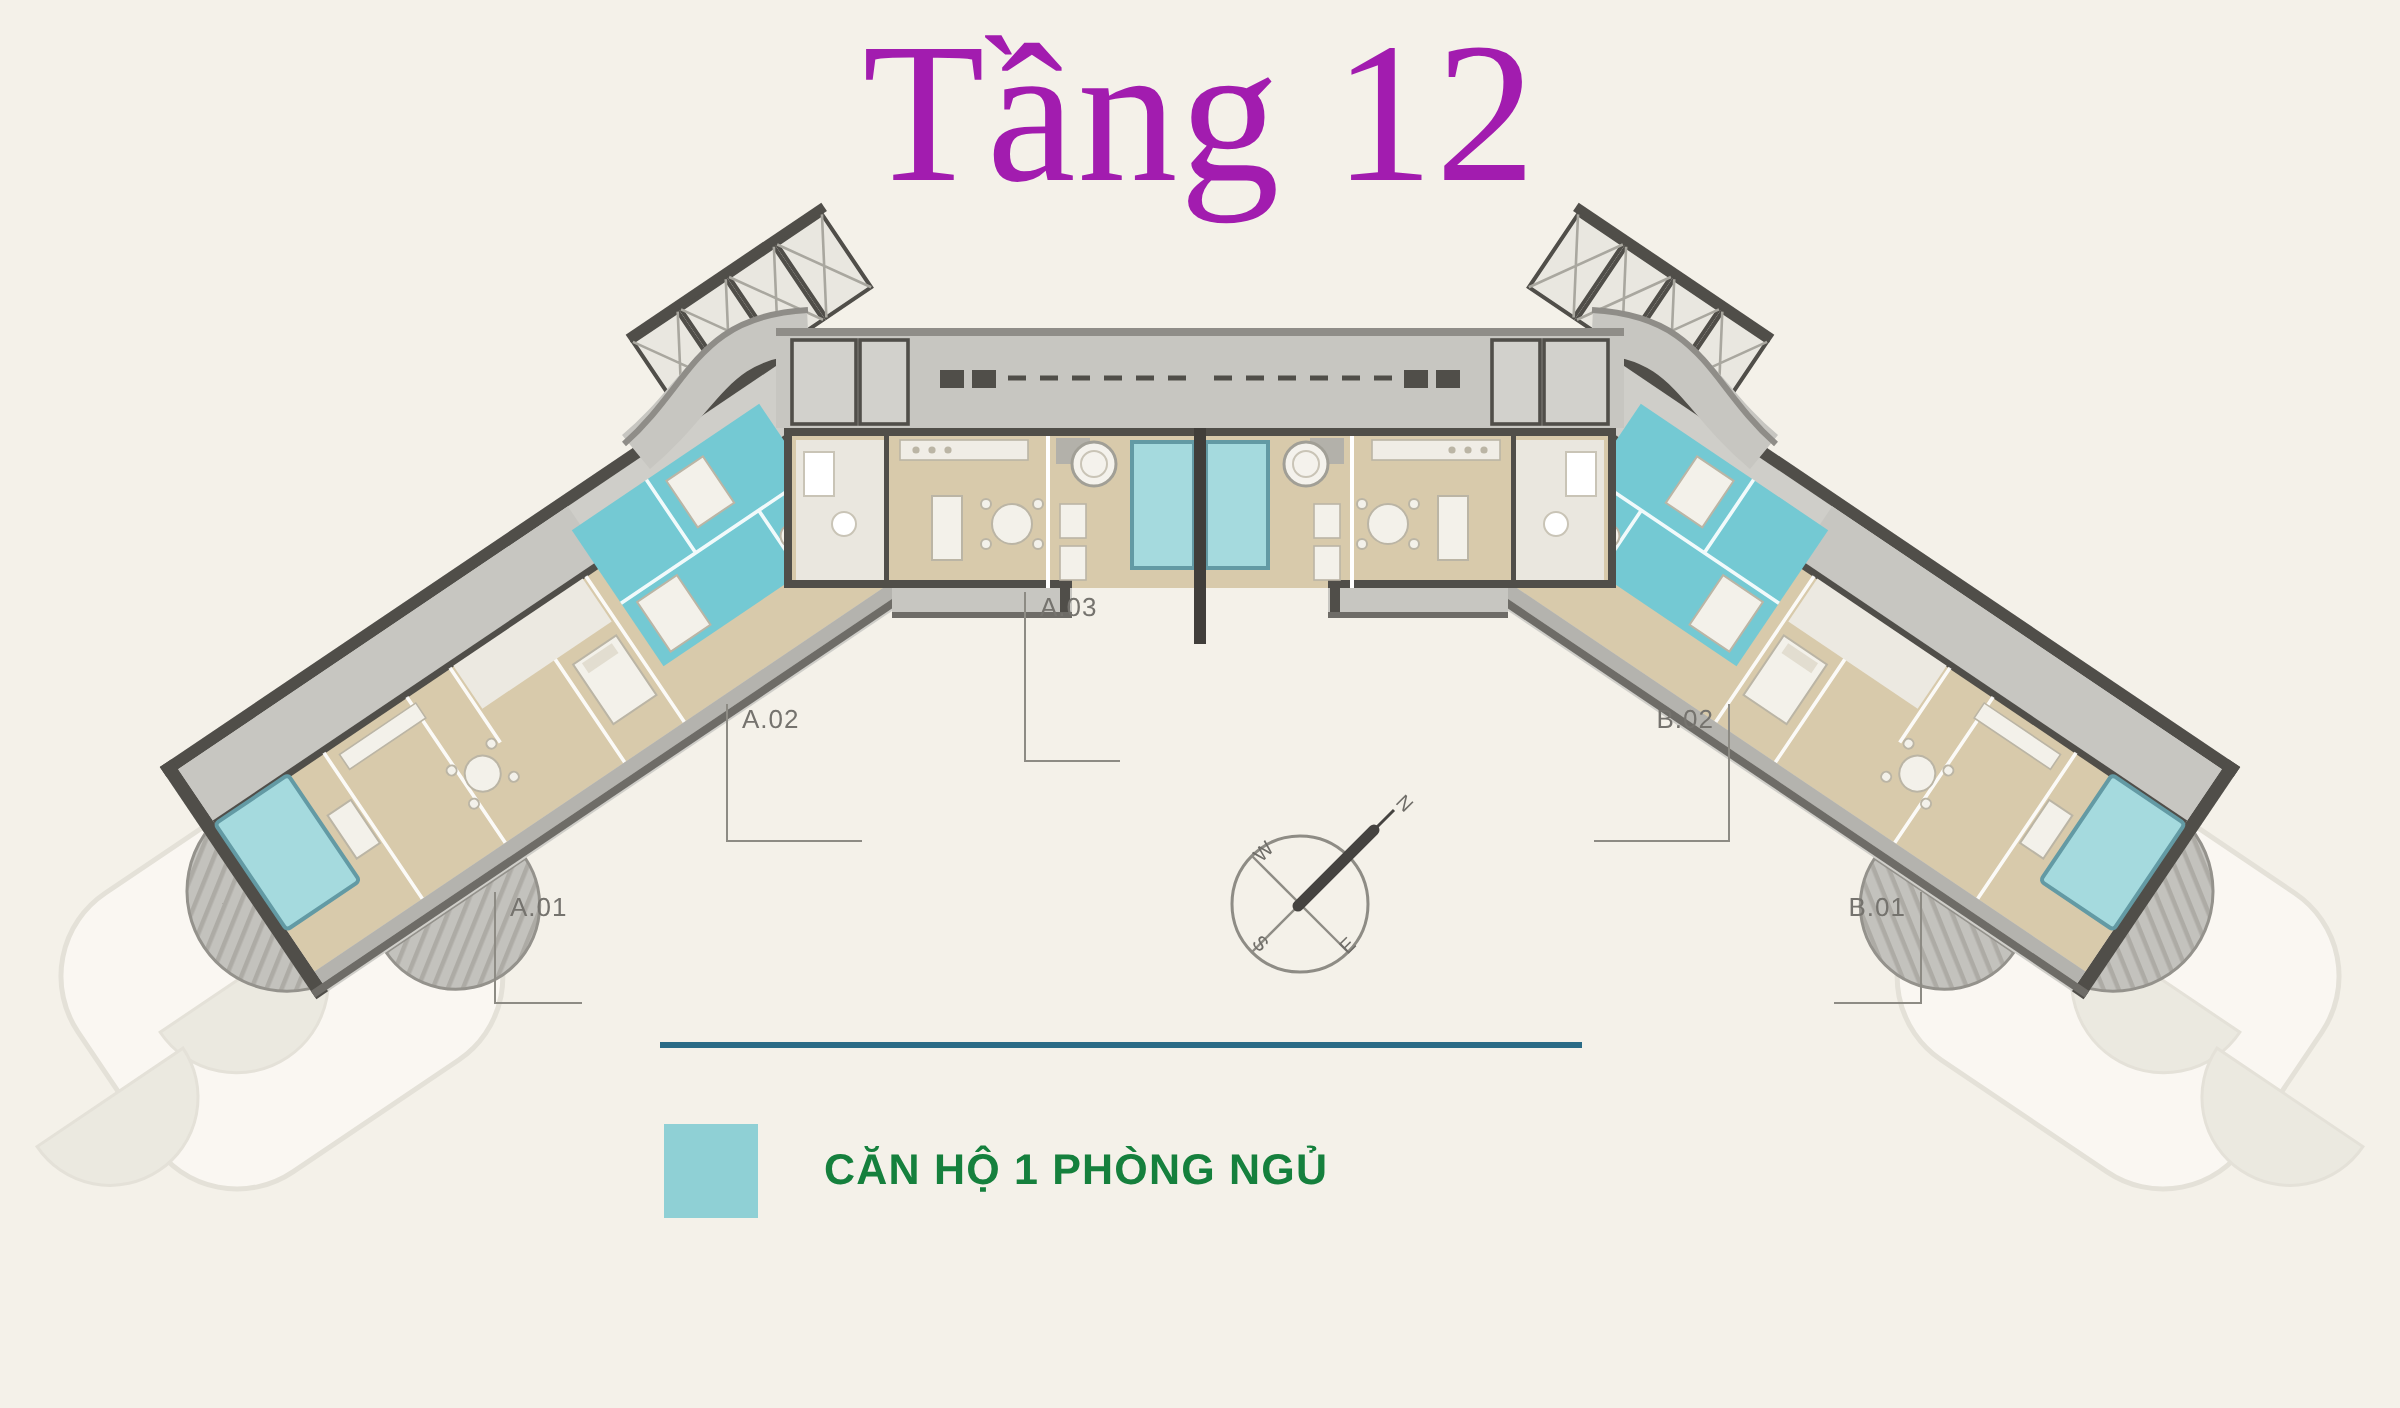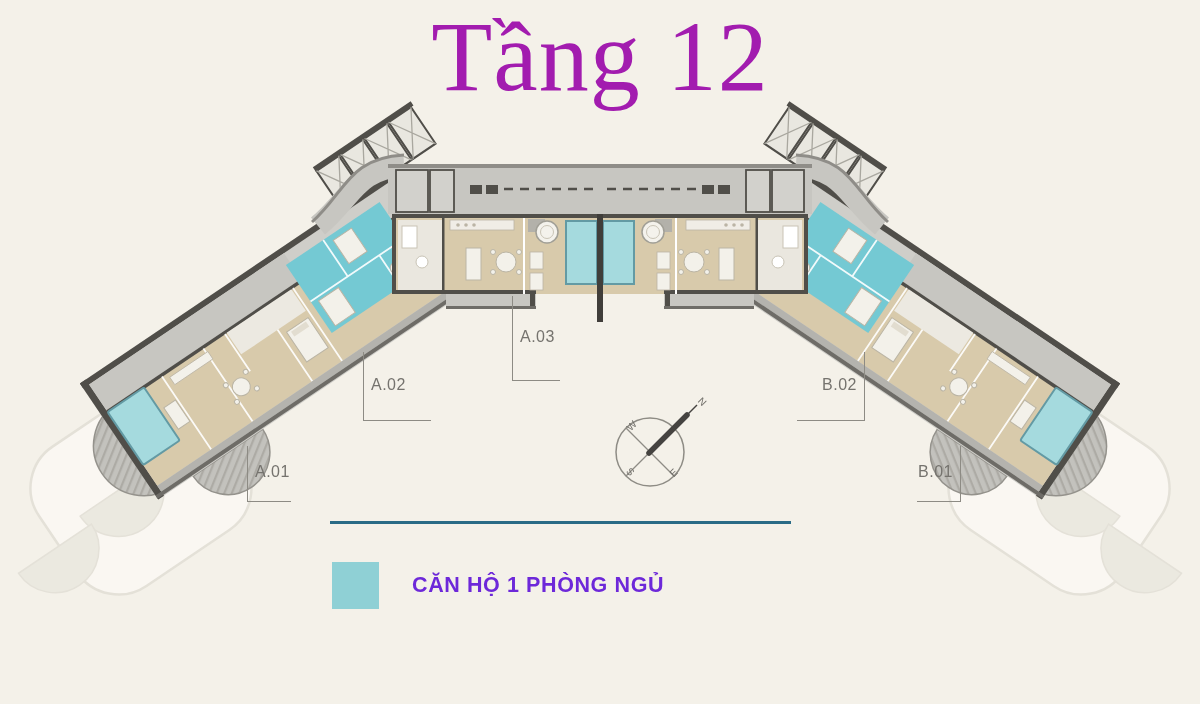--- a/index.html
+++ b/index.html
@@ -7,39 +7,39 @@
     position:relative;width:1200px;height:704px;background:#f4f1e9;
     overflow:hidden;font-family:"Liberation Sans","DejaVu Sans",sans-serif;
   }
   .title{
     position:absolute;top:2px;left:0;width:100%;text-align:center;
     font-family:"Liberation Serif","DejaVu Serif",serif;font-weight:400;
     font-size:100px;line-height:1.1;color:#a21caf;letter-spacing:1px;
   }
   .plan-svg{position:absolute;left:0;top:0;}
   .unit-label{
-    position:absolute;display:flex;align-items:center;
-    font-size:16px;color:#75736e;letter-spacing:.5px;
+    position:absolute;display:flex;align-items:flex-start;
+    font-size:13px;color:#75736e;letter-spacing:.5px;
   }
   .ul-left{border-left:1.5px solid #8d8b84;border-bottom:1.5px solid #8d8b84;padding:0 0 3px 7px;}
   .ul-right{border-right:1.5px solid #8d8b84;border-bottom:1.5px solid #8d8b84;justify-content:flex-end;padding:0 7px 3px 0;}
   #label-a03{left:512px;top:296px;width:40px;height:81px;}
   #label-b03{left:628px;top:296px;width:40px;height:81px;}
   #label-a02{left:343px;top:352px;width:60px;height:65px;margin-left:20px;}
   #label-b02{left:797px;top:352px;width:60px;height:65px;}
   #label-a01{left:247px;top:446px;width:36px;height:52px;}
   #label-b01{left:917px;top:446px;width:36px;height:52px;}
   .divider{position:absolute;left:330px;top:521px;width:461px;height:3px;background:#2a6b86;}
   .legend{position:absolute;left:332px;top:562px;}
   .legend-item{display:flex;align-items:center;height:47px;margin-bottom:34px;}
   .swatch{width:47px;height:47px;flex:0 0 47px;}
   .swatch-1br{background:#8fd0d5;}
   .swatch-ph{background:#d9cbad;}
   .legend-label{
-    margin-left:33px;font-size:21.5px;font-weight:700;color:#6d28d9;letter-spacing:.6px;
+    margin-left:33px;font-size:21.5px;font-weight:700;color:#15803d;letter-spacing:.6px;
   }
 </style>
 </head>
 <body>
 
 <div class="stage">
 
   <div class="title">Tầng 12</div>
 
   <svg class="plan-svg" width="1200" height="704" viewBox="0 0 1200 704">

